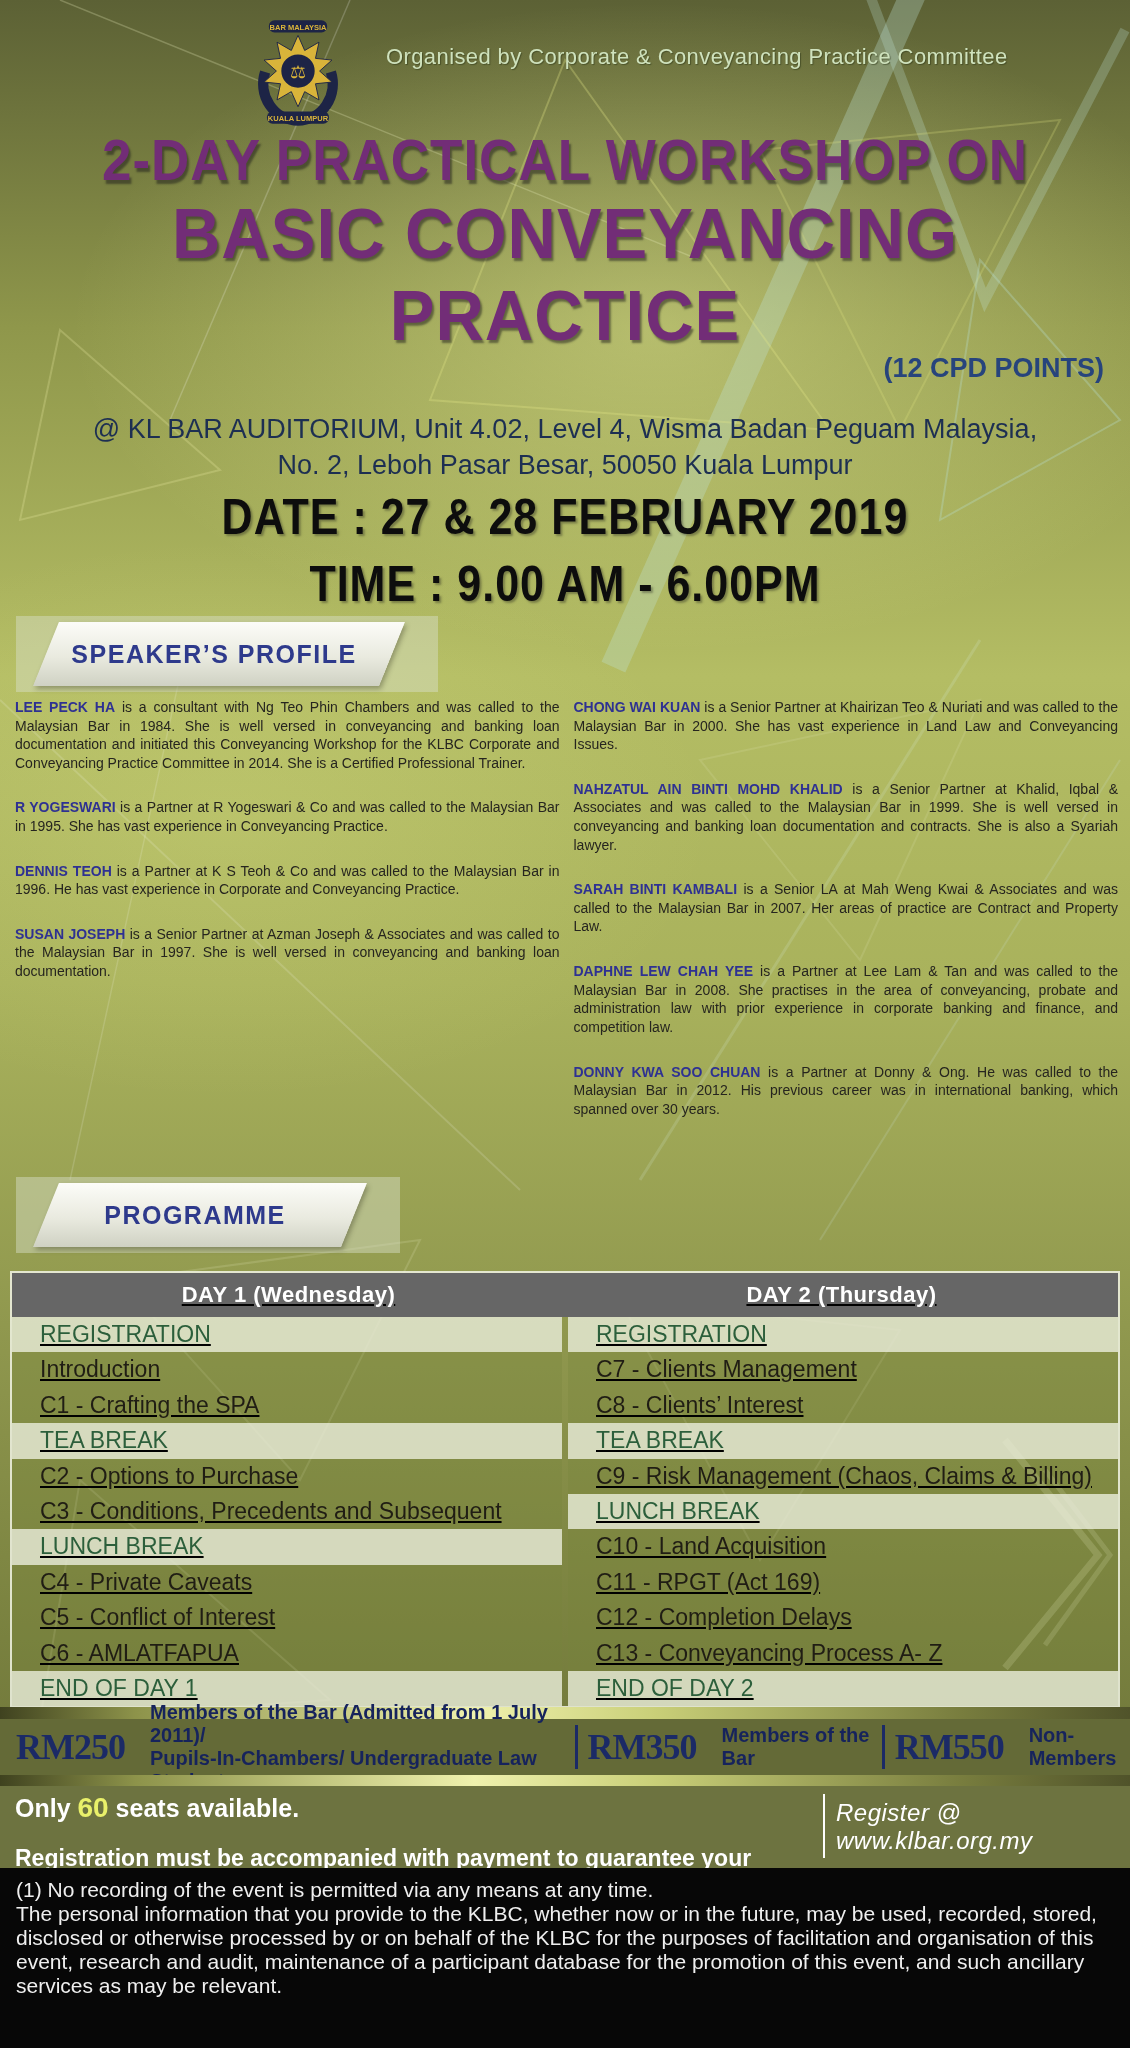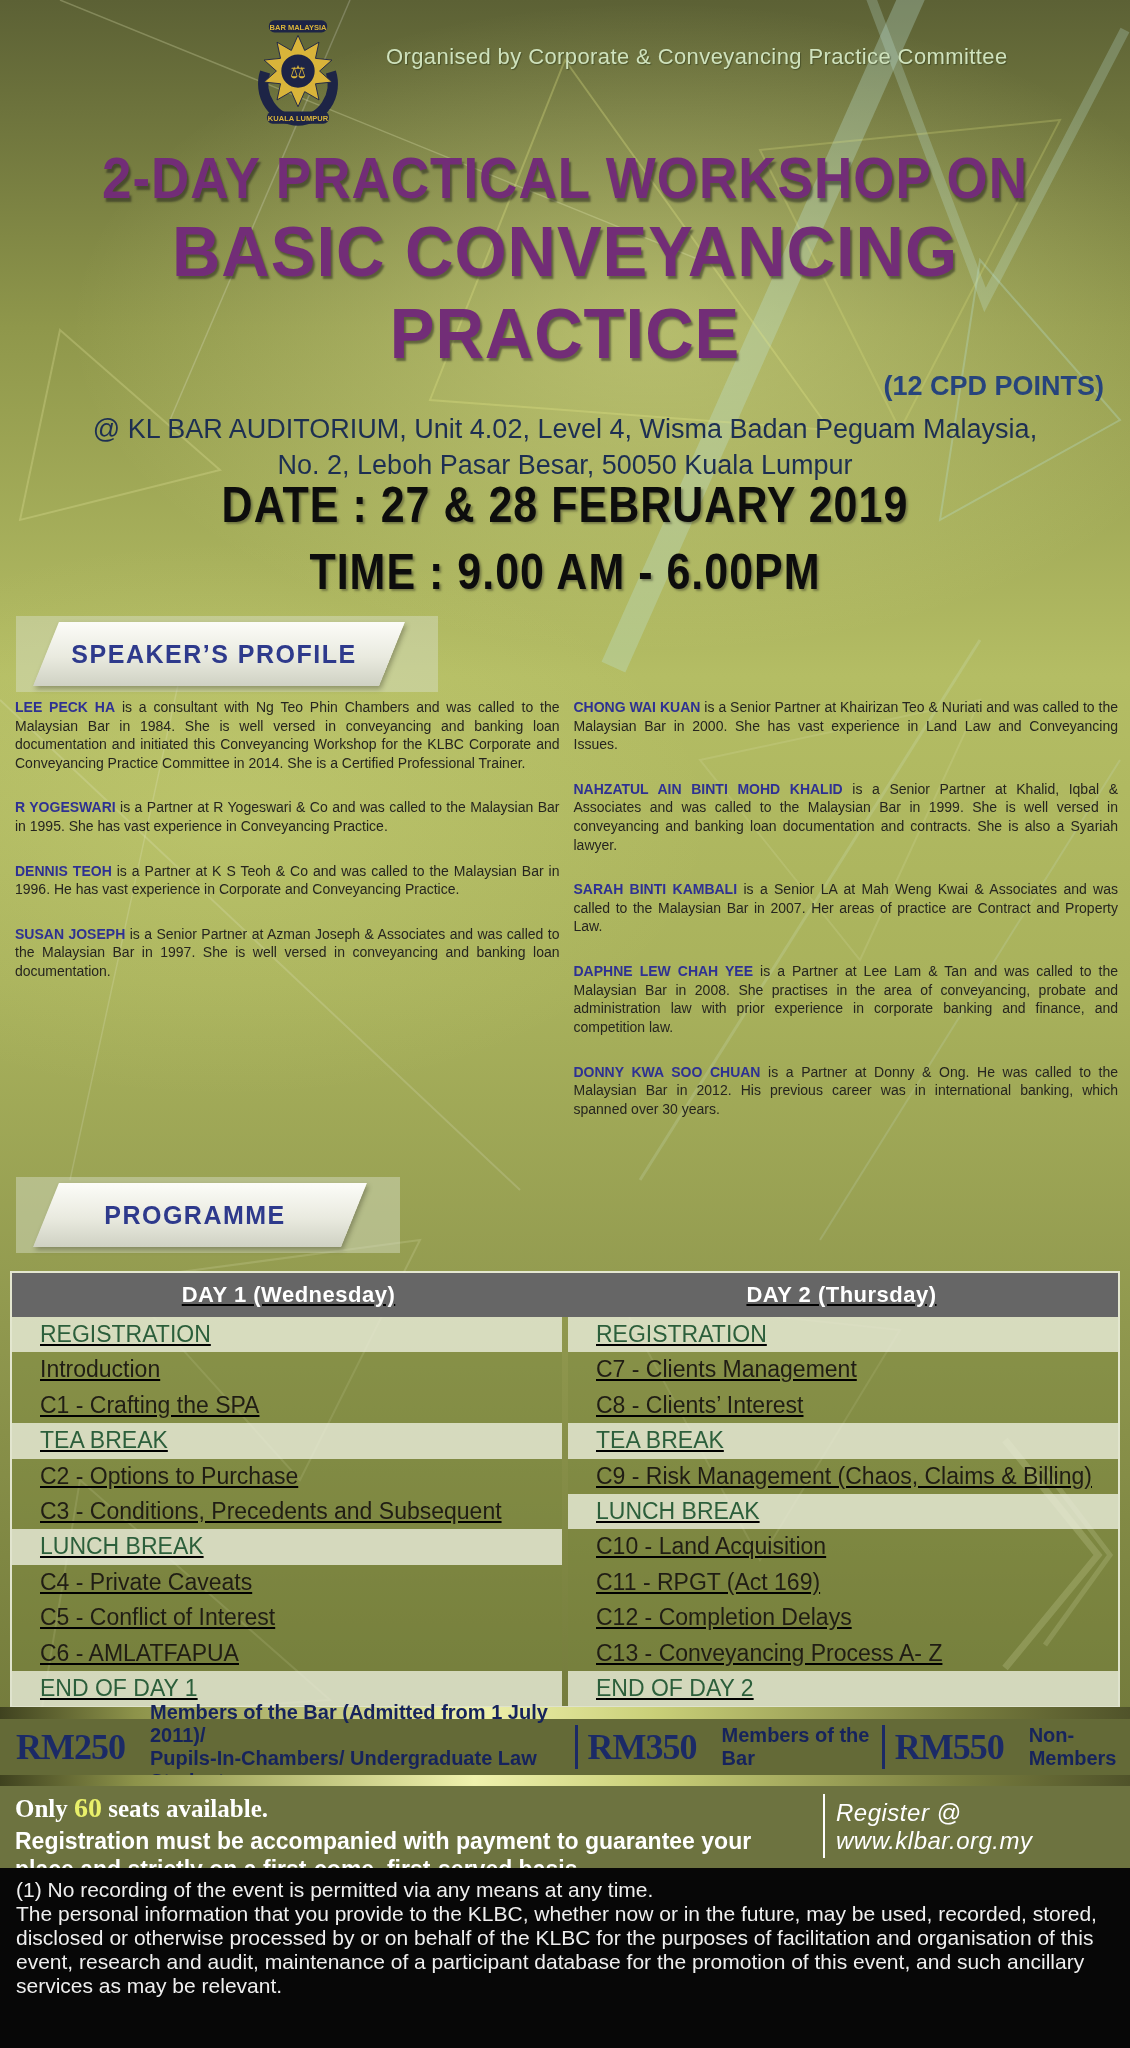--- a/index.html
+++ b/index.html
@@ -11,26 +11,26 @@
       radial-gradient(ellipse 700px 400px at 20% 40%, rgba(225,232,140,0.22), rgba(225,232,140,0) 70%),
       linear-gradient(180deg,#5c6135 0%,#8f974b 16%,#b4bd64 33%,#a9b25c 48%,#8e964d 66%,#79813f 80%,#6b7139 91%,#64693a 100%);
   }
   .deco{position:absolute;inset:0;pointer-events:none;}
 
   
   .logo{position:absolute;top:14px;left:251px;width:94px;height:116px;}
   .organised{position:absolute;top:44px;left:386px;width:640px;font-size:22px;color:#cfe2bd;letter-spacing:.4px;text-shadow:1px 1px 1px rgba(40,50,20,.5);}
 
   
-  .titleblock{position:absolute;top:148px;left:0;width:1130px;text-align:center;}
+  .titleblock{position:absolute;top:130px;left:0;width:1130px;text-align:center;}
   .t1{font-size:53px;font-weight:800;color:#722d77;letter-spacing:1px;transform:scaleY(1.08);text-shadow:2px 3px 2px rgba(25,25,25,.5);}
   .t2{font-size:67px;font-weight:800;color:#722d77;letter-spacing:1px;margin-top:6px;transform:scaleY(1.06);text-shadow:2px 3px 2px rgba(25,25,25,.5);}
   .cpd{font-size:27px;font-weight:700;color:#27447c;text-align:right;padding-right:26px;margin-top:2px;}
   .venue{position:absolute;top:411px;left:0;width:1130px;text-align:center;color:#1d2f52;font-size:27px;line-height:1.35;}
-  .datetime{position:absolute;top:480px;left:0;width:1130px;text-align:center;color:#0d0d0d;}
+  .datetime{position:absolute;top:492px;left:0;width:1130px;text-align:center;color:#0d0d0d;}
   .dt-line{font-size:43px;font-weight:800;letter-spacing:1px;transform:scaleY(1.18);margin-bottom:18px;text-shadow:2px 2px 2px rgba(20,20,20,.35);}
 
   
   .banner{position:absolute;height:64px;}
   .banner-back{position:absolute;left:-14px;right:-40px;top:-6px;bottom:-6px;background:rgba(218,223,203,.45);}
   .banner-face{position:absolute;left:16px;right:6px;top:0;bottom:0;background:linear-gradient(180deg,#fcfcf8 0%,#e9eadf 55%,#cfd1c3 100%);transform:skewX(-22deg);box-shadow:3px 3px 5px rgba(40,40,20,.35);}
   .banner-label{position:relative;z-index:2;text-align:center;line-height:64px;font-size:25px;font-weight:800;letter-spacing:1.5px;color:#2e3a8c;}
 
   
   .bios{position:absolute;top:698px;left:15px;width:1103px;display:flex;gap:14px;}
@@ -57,21 +57,21 @@
   .pi-1{width:560px;padding-left:16px;}
   .pi-2{width:290px;}
   .pi-3{width:230px;}
   .price{font-family:"Liberation Serif",serif;font-weight:800;font-size:36px;color:#1b2a66;letter-spacing:-1px;white-space:nowrap;}
   .price-label{font-size:20px;line-height:1.15;color:#16235c;font-weight:600;margin-left:11px;}
   .pdivider{width:3px;height:44px;background:#1b2a66;flex:0 0 auto;}
 
   
   .regband{position:absolute;top:1786px;left:0;width:1130px;height:82px;background:#6d7340;color:#fff;}
   .reg-left{position:absolute;top:6px;left:15px;width:790px;font-weight:700;}
-  .seats-line{font-size:25px;margin-bottom:3px;font-family:Liberation Serif, serif;}
+  .seats-line{font-size:25px;margin-bottom:20px;}
   .seats-num{color:#e9f06a;font-size:28px;font-weight:800;}
   .reg-text{font-size:23px;line-height:1.22;}
   .reg-divider{position:absolute;top:8px;left:823px;width:2px;height:64px;background:#fdfdfd;}
   .reg-right{position:absolute;top:0;left:836px;width:284px;height:82px;display:flex;align-items:center;justify-content:center;font-size:24px;font-style:italic;letter-spacing:.5px;}
 
   
   .footer{position:absolute;top:1868px;left:0;width:1130px;height:180px;background:#070707;color:#efefef;box-sizing:border-box;padding:10px 16px;}
   .footer p{margin:0;font-size:21px;line-height:24px;}
 </style>
 </head>

